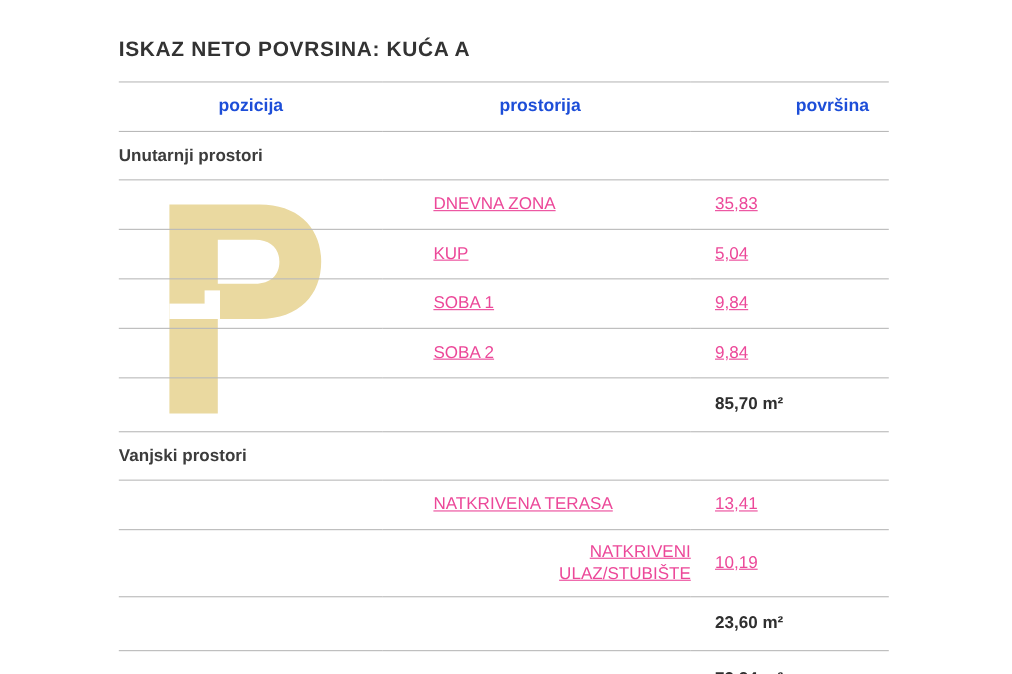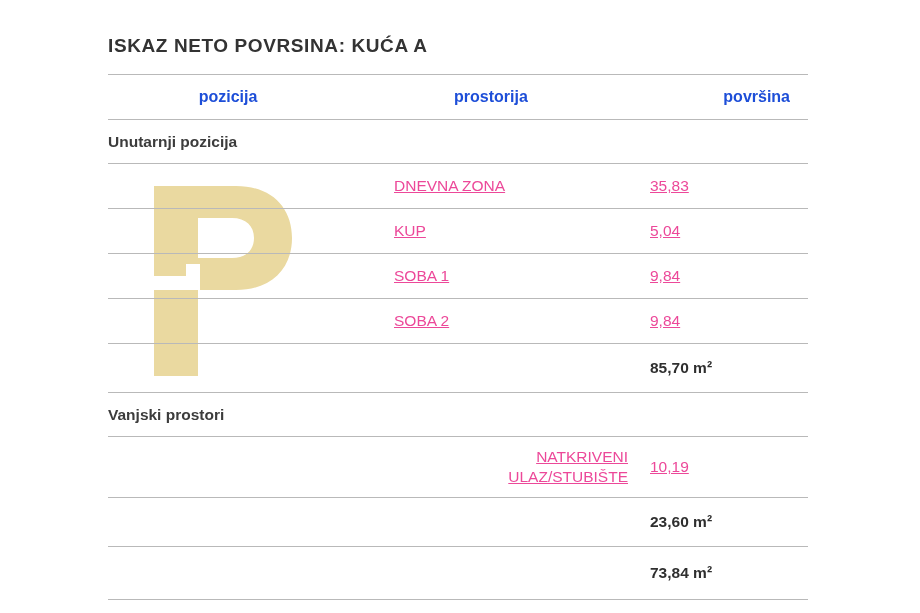--- a/index.html
+++ b/index.html
@@ -158,21 +158,21 @@
           <td colspan="3">ISKAZ NETO POVRSINA: KUĆA A</td>
         </tr>
 
         <tr class="header-row rule">
           <td class="h-pos">pozicija</td>
           <td class="h-room">prostorija</td>
           <td class="h-area">površina</td>
         </tr>
 
         <tr class="section-row rule">
-          <td colspan="3">Unutarnji pozicija</td>
+          <td colspan="3">Unutarnji prostori</td>
         </tr>
 
         <tr class="item-row rule">
           <td></td>
           <td class="c-room">DNEVNA ZONA</td>
           <td class="c-area">35,83</td>
         </tr>
 
         <tr class="item-row rule">
           <td></td>
@@ -195,20 +195,25 @@
         <tr class="sum-row rule">
           <td></td>
           <td></td>
           <td class="c-area">85,70 m²</td>
         </tr>
 
         <tr class="section-row rule">
           <td colspan="3">Vanjski prostori</td>
         </tr>
 
+        <tr class="item-row rule">
+          <td></td>
+          <td class="c-room">NATKRIVENA TERASA</td>
+          <td class="c-area">13,41</td>
+        </tr>
 
         <tr class="item-row tall rule">
           <td></td>
           <td class="c-room">
             <div class="two-line">
               <div>NATKRIVENI</div>
               <div>ULAZ/STUBIŠTE</div>
             </div>
           </td>
           <td class="c-area">10,19</td>

